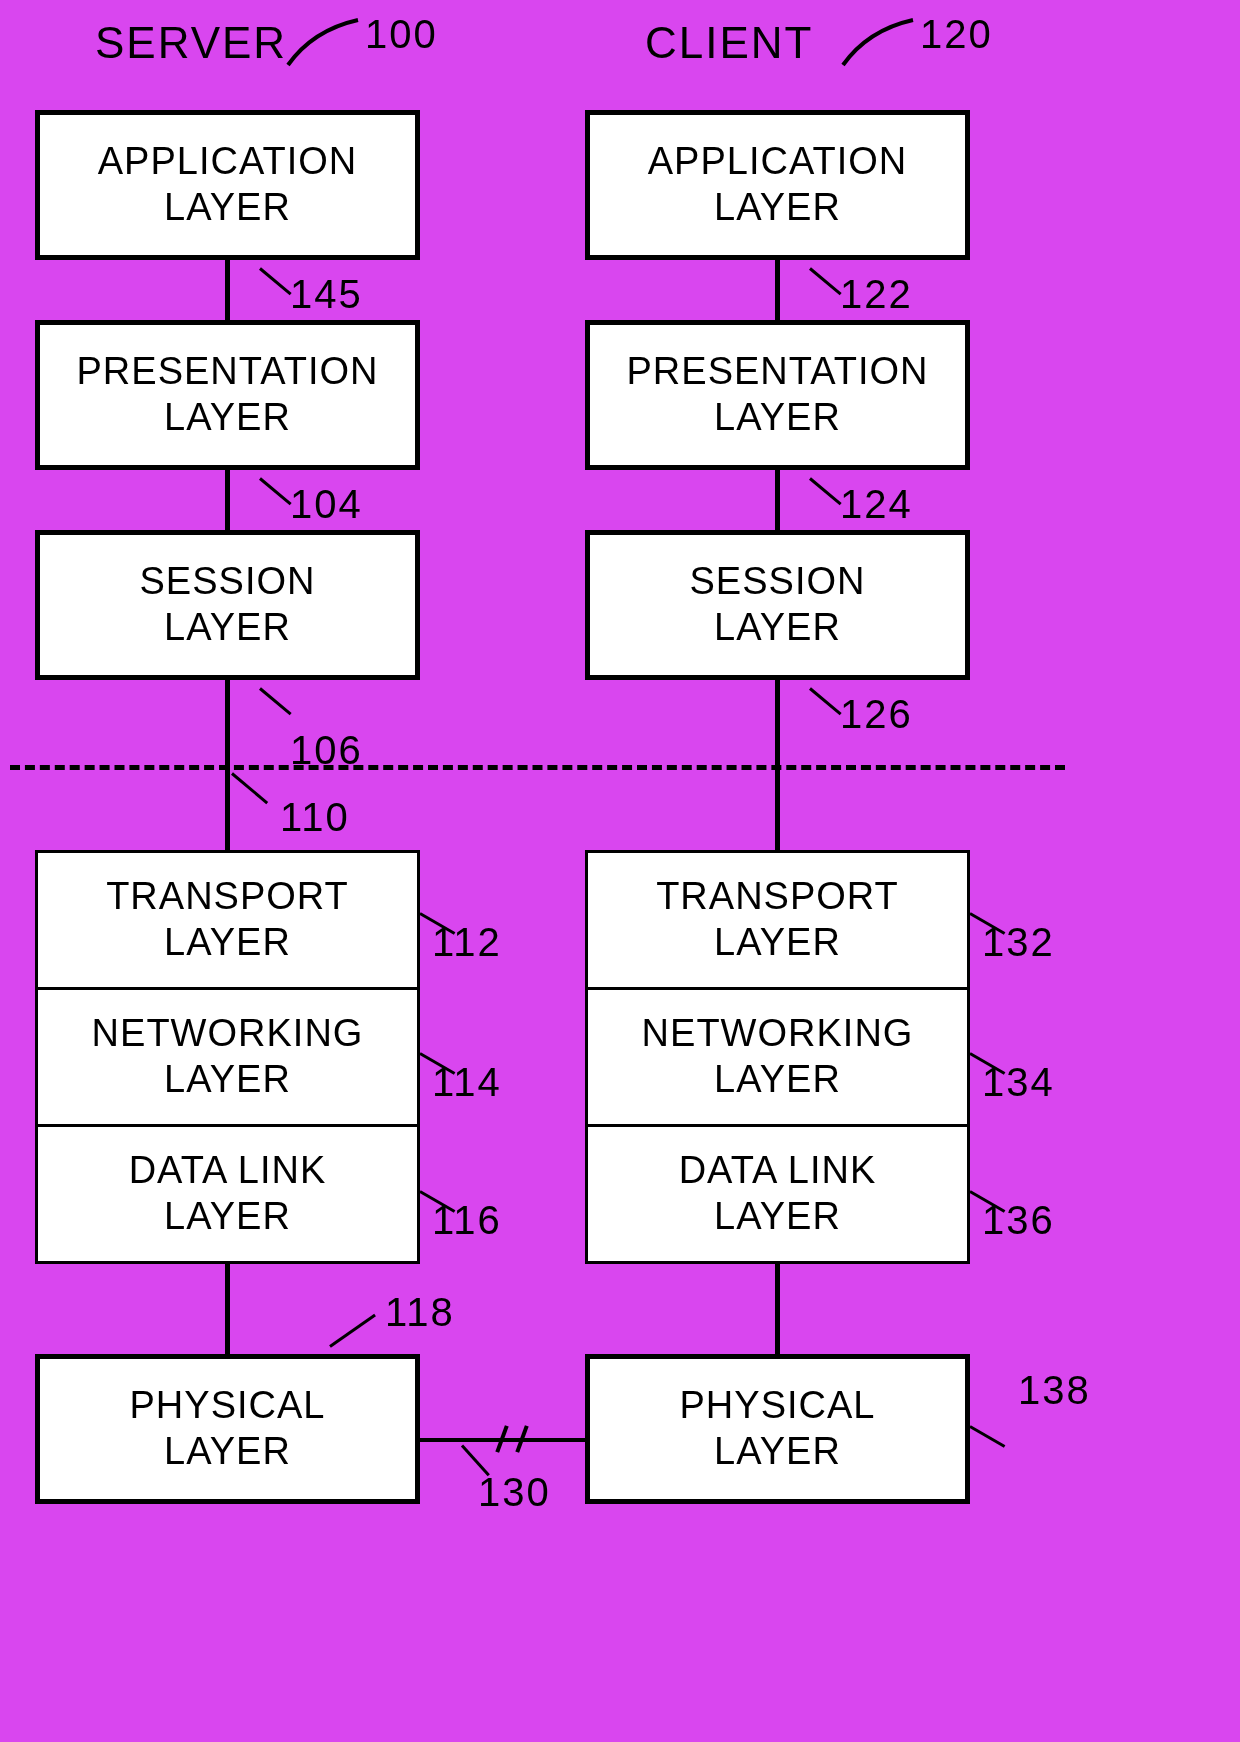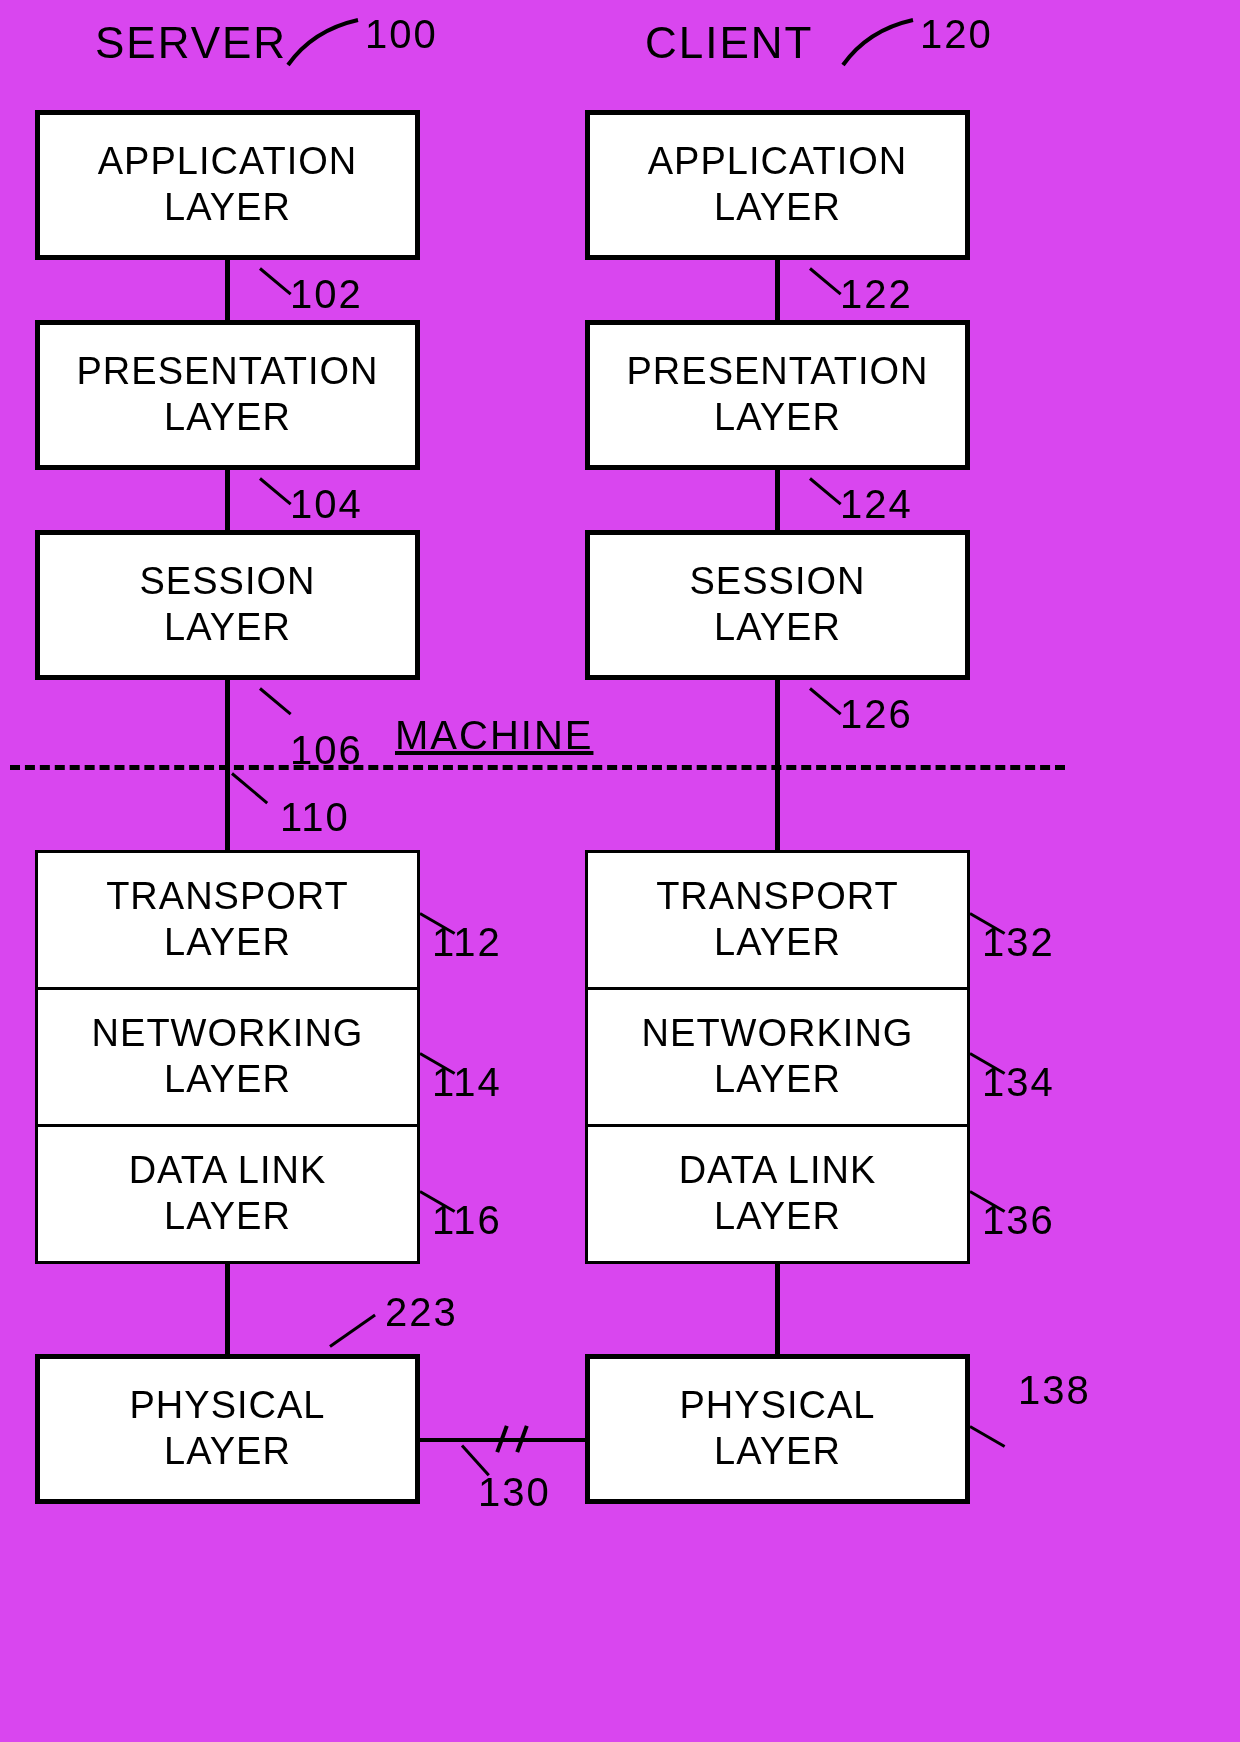--- a/index.html
+++ b/index.html
@@ -92,21 +92,21 @@
       <path d="M75 5 Q30 15 5 50" stroke="#000" stroke-width="4" fill="none"></path>
     </svg>
   <div class="callout" style="left:920px; top:12px;">120</div>
 
   <div class="box" style="left:35px; top:110px; width:385px; height:150px;">
     <span style="white-space:pre-line;">APPLICATION
 LAYER</span>
   </div>
   <div class="conn v" style="left:225px; top:260px; height:60px;"></div>
   <div class="leadline" style="left:260px; top:267px; width:40px; transform:rotate(40deg);"></div>
-  <div class="callout" style="left:290px; top:272px;">102</div>
+  <div class="callout" style="left:290px; top:272px;">145</div>
 
   <div class="box" style="left:35px; top:320px; width:385px; height:150px;">
     <span style="white-space:pre-line;">PRESENTATION
 LAYER</span>
   </div>
   <div class="conn v" style="left:225px; top:470px; height:60px;"></div>
   <div class="leadline" style="left:260px; top:477px; width:40px; transform:rotate(40deg);"></div>
   <div class="callout" style="left:290px; top:482px;">104</div>
 
   <div class="box" style="left:35px; top:530px; width:385px; height:150px;">
@@ -137,21 +137,21 @@
   <div class="box thin" style="left:35px; top:1124px; width:385px; height:140px; border-top:3px solid #000;">
     <span style="white-space:pre-line;">DATA LINK
 LAYER</span>
   </div>
   <div class="leadline" style="left:420px; top:1190px; width:40px; transform:rotate(30deg);"></div>
   <div class="callout" style="left:432px; top:1198px;">116</div>
 
   <div class="conn v" style="left:225px; top:1264px; height:90px;"></div>
 
   <div class="leadline" style="left:330px; top:1345px; width:55px; transform:rotate(-35deg);"></div>
-  <div class="callout" style="left:385px; top:1290px;">223</div>
+  <div class="callout" style="left:385px; top:1290px;">118</div>
 
   <div class="box" style="left:35px; top:1354px; width:385px; height:150px;">
     <span style="white-space:pre-line;">PHYSICAL
 LAYER</span>
   </div>
 
   <div class="box" style="left:585px; top:110px; width:385px; height:150px;">
     <span style="white-space:pre-line;">APPLICATION
 LAYER</span>
   </div>
@@ -199,21 +199,20 @@
   <div class="conn v" style="left:775px; top:1264px; height:90px;"></div>
 
   <div class="box" style="left:585px; top:1354px; width:385px; height:150px;">
     <span style="white-space:pre-line;">PHYSICAL
 LAYER</span>
   </div>
   <div class="leadline" style="left:970px; top:1425px; width:40px; transform:rotate(30deg);"></div>
   <div class="callout" style="left:982px; top:1368px;margin-left:36px;">138</div>
 
   <div class="dash-line" style="left:10px; top:765px; width:1055px;"></div>
-  <div class="mid-label" style="left:395px; top:713px;">MACHINE</div>
 
   <div class="conn h" style="left:420px; top:1438px; width:165px; height:4px;"></div>
   <div class="tick" style="left:500px; top:1425px;"></div>
   <div class="tick" style="left:520px; top:1425px;"></div>
   <div class="leadline" style="left:462px; top:1444px; width:40px; transform:rotate(48deg);"></div>
   <div class="callout" style="left:478px; top:1470px;">130</div>
 
 </div>
 
 </body></html>

